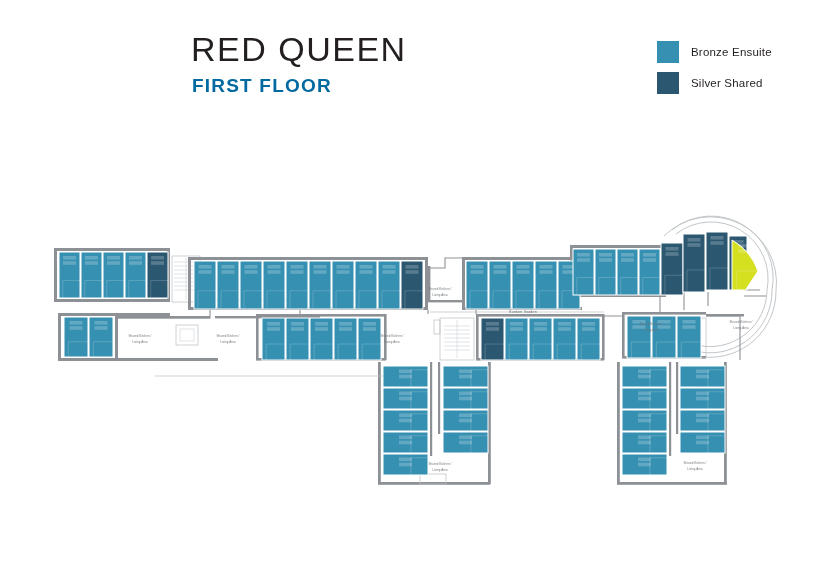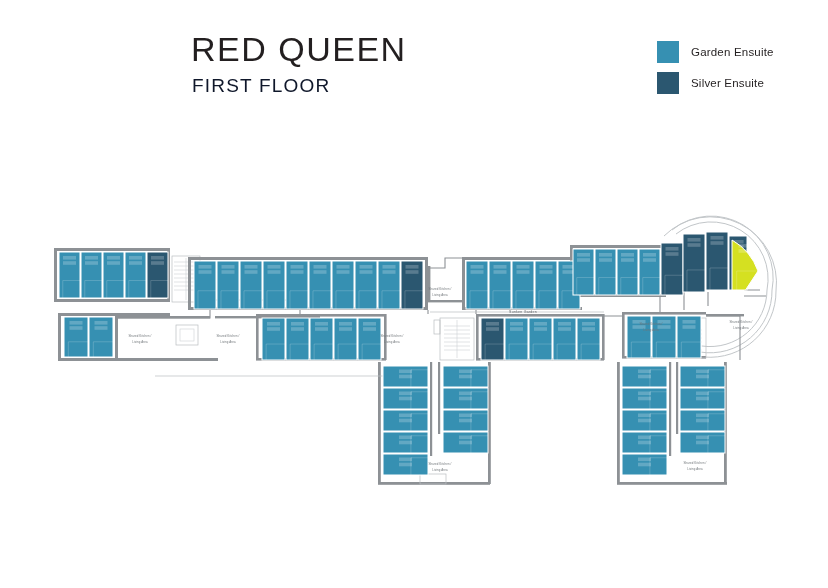--- a/index.html
+++ b/index.html
@@ -27,24 +27,24 @@
     font-size: 34px;
     letter-spacing: 1.5px;
     font-weight: 400;
     line-height: 1;
     color: #231f20;
     margin: 0;
   }
   #floor-subtitle {
     font-size: 19px;
     letter-spacing: 1.2px;
-    font-weight: 400;
+    font-weight: 700;
     line-height: 1;
     margin: 10px 0 0 1px;
-    color: #0f172a;
+    color: #0369a1;
   }
 
   
   #legend {
     position: absolute;
     left: 657px;
     top: 36px;
   }
   .legend-row {
     display: flex;
@@ -78,25 +78,25 @@
 <body>
 
 <div id="title-block">
   <h1 id="building-title">RED QUEEN</h1>
   <div id="floor-subtitle">FIRST FLOOR</div>
 </div>
 
 <div id="legend">
   <div class="legend-row">
     <span class="legend-swatch" style="background: rgb(54, 144, 178);"></span>
-    <span class="legend-label">Garden Ensuite</span>
+    <span class="legend-label">Bronze Ensuite</span>
   </div>
   <div class="legend-row">
     <span class="legend-swatch" style="background: rgb(43, 87, 112);"></span>
-    <span class="legend-label">Silver Ensuite</span>
+    <span class="legend-label">Silver Shared</span>
   </div>
 </div>
 
 <div id="floorplan">
   <svg viewBox="0 0 828 588" width="828" height="588" xmlns="http://www.w3.org/2000/svg">
     <defs>
       <style>
         .wall      { fill:#8d9195; }
         .wall-thin { fill:none; stroke:#8d9195; stroke-width:1.1; }
         .line      { fill:none; stroke:#b9bdc0; stroke-width:.7; }

